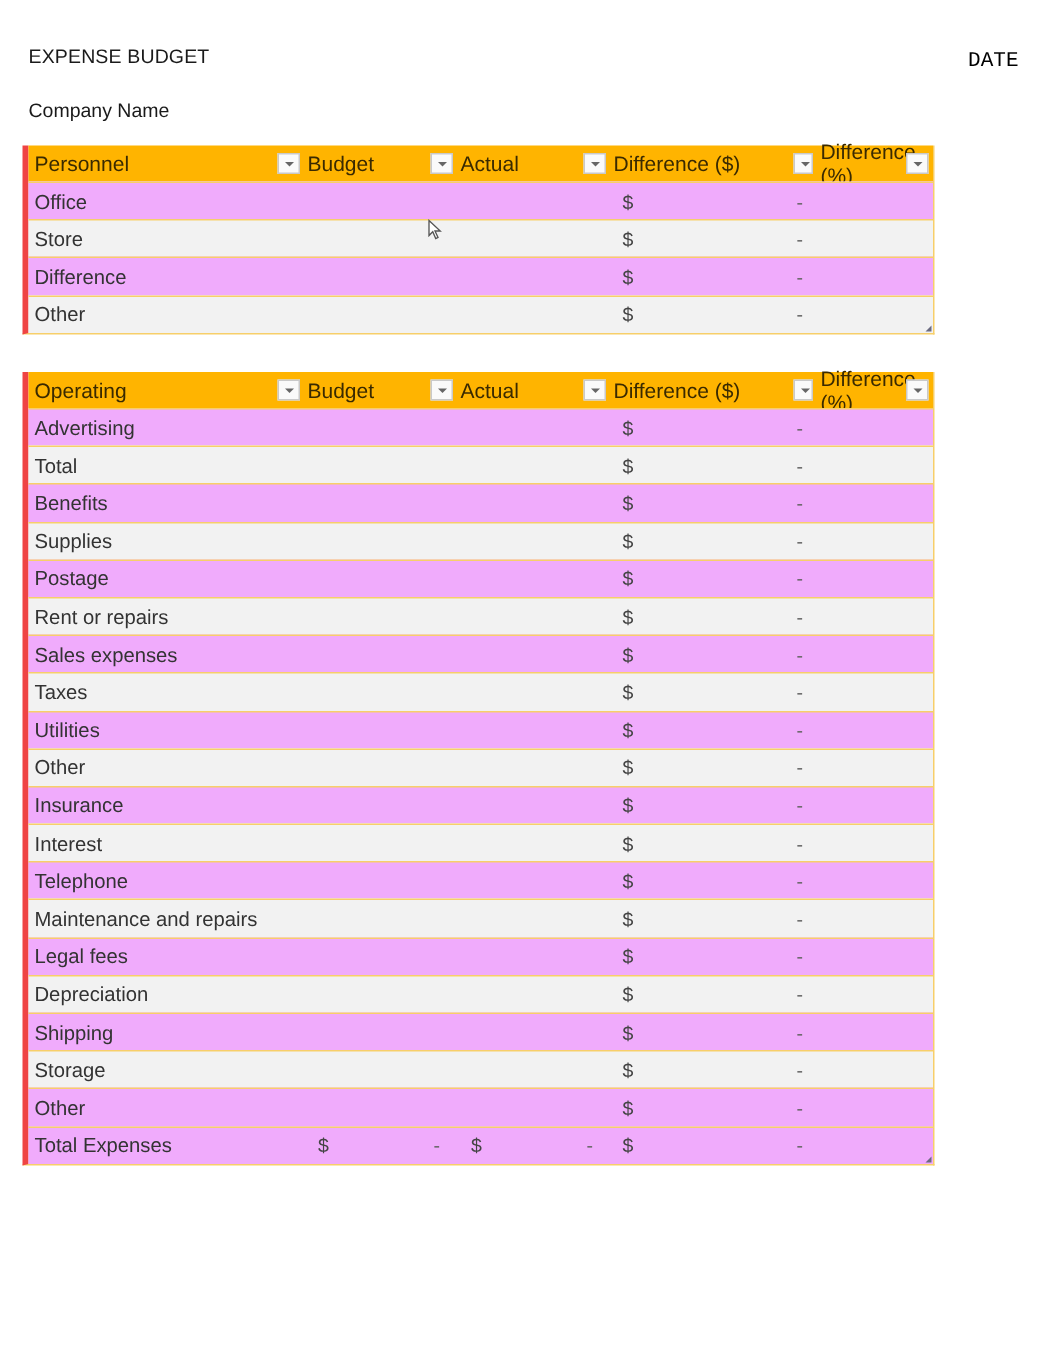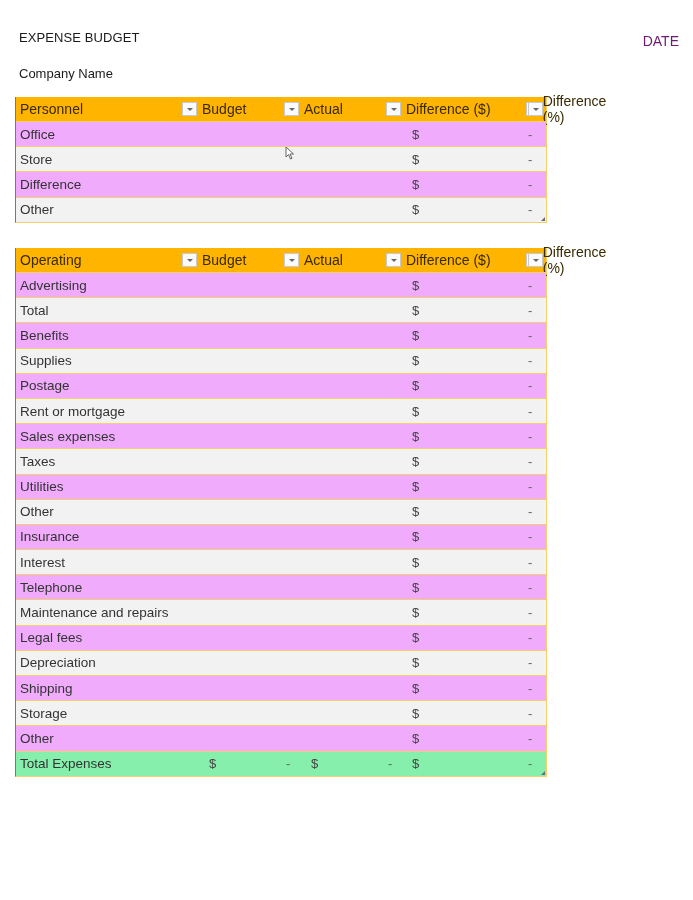--- a/index.html
+++ b/index.html
@@ -10,47 +10,47 @@
       color: #262626;
       overflow: hidden;
     }
     .title {
       position: absolute; left: 19px; top: 30px;
       font-size: 13px; font-weight: normal; letter-spacing: 0.1px;
       color: #1a1a1a;
     }
     .date {
       position: absolute; right: 14px; top: 33px;
-      font-size: 14px; color: #701a75;
+      font-size: 14px; color: #000000; font-family: Liberation Mono, monospace;
     }
     .company {
       position: absolute; left: 19px; top: 66px;
       font-size: 13px; color: #1a1a1a;
     }
     .tbl {
-      position: absolute; left: 15px; width: 532px;
-      border-left: 1px solid #ef4444;
+      position: absolute; left: 15px; width: 608px;
+      border-left: 4px solid #ef4444;
       border-right: 1px solid #f7cf6a;
       border-bottom: 1px solid #f7cf6a;
     }
     .tbl.personnel { top: 97px; }
     .tbl.operating { top: 248px; text-decoration: underline; }
     .row {
       position: relative; height: 25.2px;
       display: flex; align-items: center;
       border-top: 1px solid #f7cf6a;
       font-size: 13.5px; color: #333;
     }
     .row.hdr {
       background: #ffb400; border-top: none; height: 24px;
       color: #3a2a00; font-size: 14px;
     }
     .row.odd { background: #f0abfc; }
     .row.even { background: #f2f2f2; }
-    .row.total { background: #86efac; }
+    .row.total { background: #f0abfc; }
     .cell { position: absolute; top: 0; bottom: 0; display: flex; align-items: center; }
     .c-name { left: 4px; }
     .c-budget { left: 188px; }
     .c-actual { left: 290px; }
     .c-pct { left: 530px; }
     .filter {
       display: inline-block; width: 15px; height: 14px;
       background: #fafafa; border: 1px solid #c9c9c9;
       margin-right: 5px; position: relative;
     }
@@ -199,21 +199,21 @@
       </div>
       <div class="row odd">
         <span class="cell c-name">Postage</span>
         <span class="cell c-budget"></span>
         <span class="cell c-actual"></span>
         <span class="dollar">$</span>
         <span class="dash">-</span>
         <span class="cell c-pct" style="left:560px"></span>
       </div>
       <div class="row even">
-        <span class="cell c-name">Rent or mortgage</span>
+        <span class="cell c-name">Rent or repairs</span>
         <span class="cell c-budget"></span>
         <span class="cell c-actual"></span>
         <span class="dollar">$</span>
         <span class="dash">-</span>
         <span class="cell c-pct" style="left:560px"></span>
       </div>
       <div class="row odd">
         <span class="cell c-name">Sales expenses</span>
         <span class="cell c-budget"></span>
         <span class="cell c-actual"></span>

